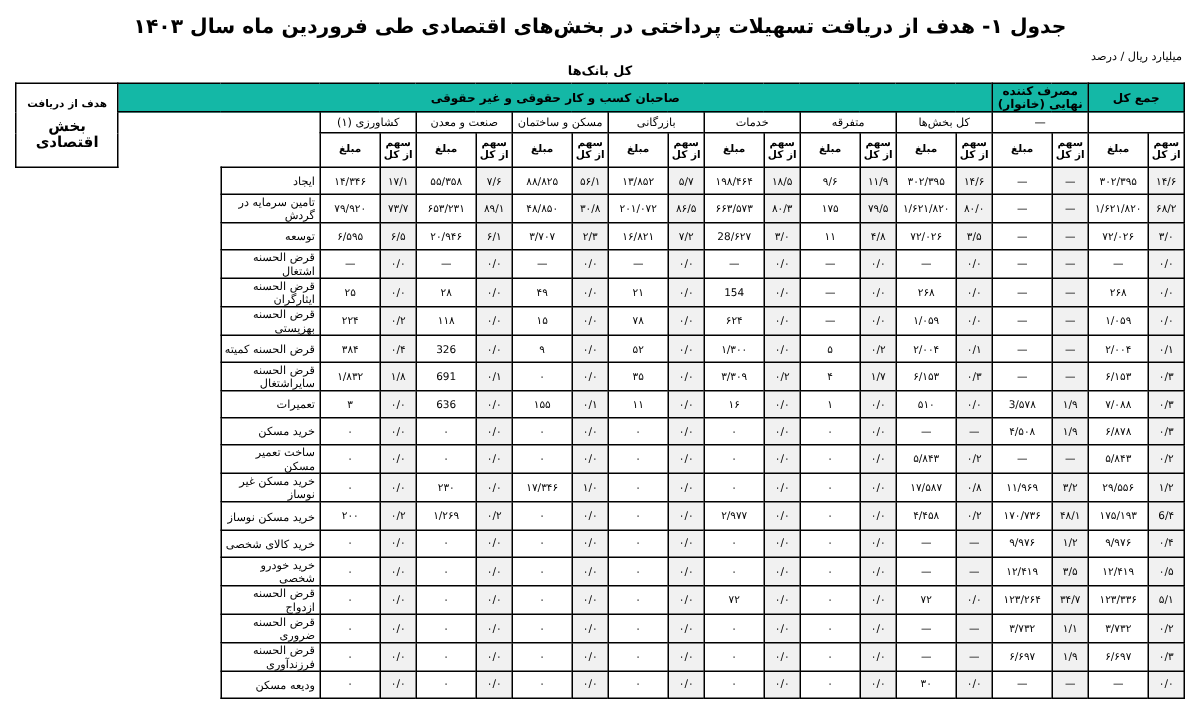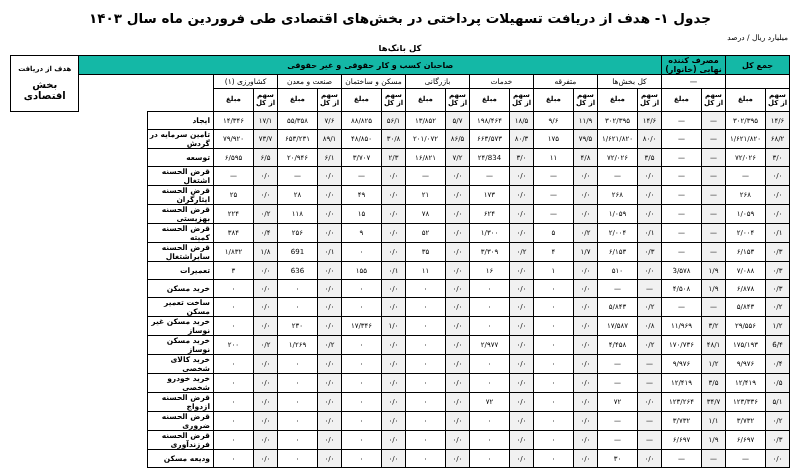--- a/index.html
+++ b/index.html
@@ -7,21 +7,21 @@
   .page{width:800px;height:470px;position:relative;box-sizing:border-box;padding:6px 10px 0 10px;}
   .title{text-align:center;font-size:13.5px;font-weight:bold;letter-spacing:0;margin:4px 0 7px 0;}
   .unit-row{display:flex;justify-content:space-between;align-items:flex-end;font-size:8px;margin-bottom:1px;padding:0 2px;}
   .unit-left{font-size:7.5px;}
   .bank-label{text-align:center;font-size:8.5px;font-weight:bold;width:100%;}
   table{border-collapse:collapse;width:100%;table-layout:fixed;}
   td,th{border:1px solid #000;padding:0;font-size:7px;text-align:center;vertical-align:middle;font-weight:normal;}
   .hdr-group{font-size:8px;font-weight:bold;height:14px;background:#14b8a6;}
   .hdr-sub{font-size:7.5px;font-weight:normal;height:13px;}
   .hdr-cell{font-size:7px;font-weight:bold;height:22px;line-height:1.1;}
-  .rowlabel{font-size:7.5px;text-align:right;padding-right:3px;font-weight:bold;}
+  .rowlabel{font-size:7.5px;text-align:right;padding-right:3px;font-weight:normal;}
   tbody tr{height:18.1px;}
   .num{font-size:7px;}
   .shade2{background:#f1f1f1;}
   col.c-label{width:66px;}
   col.c-amt{width:40px;}
   col.c-pct{width:24px;}
 </style>
 </head>
 <body>
 
@@ -145,21 +145,21 @@
         <tr>
           <td class="num shade2">۳/۰</td>
           <td class="num">۷۲/۰۲۶</td>
           <td class="num shade2">—</td>
           <td class="num">—</td>
           <td class="num shade2">۳/۵</td>
           <td class="num">۷۲/۰۲۶</td>
           <td class="num shade2">۴/۸</td>
           <td class="num">۱۱</td>
           <td class="num shade2">۳/۰</td>
-          <td class="num">۲۴/834</td>
+          <td class="num">28/۶۲۷</td>
           <td class="num shade2">۷/۲</td>
           <td class="num">۱۶/۸۲۱</td>
           <td class="num shade2">۲/۳</td>
           <td class="num">۳/۷۰۷</td>
           <td class="num shade2">۶/۱</td>
           <td class="num">۲۰/۹۴۶</td>
           <td class="num shade2">۶/۵</td>
           <td class="num">۶/۵۹۵</td>
           <td class="rowlabel">توسعه</td>
         </tr>
@@ -187,21 +187,21 @@
         <tr>
           <td class="num shade2">۰/۰</td>
           <td class="num">۲۶۸</td>
           <td class="num shade2">—</td>
           <td class="num">—</td>
           <td class="num shade2">۰/۰</td>
           <td class="num">۲۶۸</td>
           <td class="num shade2">۰/۰</td>
           <td class="num">—</td>
           <td class="num shade2">۰/۰</td>
-          <td class="num">۱۷۳</td>
+          <td class="num">154</td>
           <td class="num shade2">۰/۰</td>
           <td class="num">۲۱</td>
           <td class="num shade2">۰/۰</td>
           <td class="num">۴۹</td>
           <td class="num shade2">۰/۰</td>
           <td class="num">۲۸</td>
           <td class="num shade2">۰/۰</td>
           <td class="num">۲۵</td>
           <td class="rowlabel">قرض الحسنه ایثارگران</td>
         </tr>
@@ -235,21 +235,21 @@
           <td class="num">۲/۰۰۴</td>
           <td class="num shade2">۰/۲</td>
           <td class="num">۵</td>
           <td class="num shade2">۰/۰</td>
           <td class="num">۱/۳۰۰</td>
           <td class="num shade2">۰/۰</td>
           <td class="num">۵۲</td>
           <td class="num shade2">۰/۰</td>
           <td class="num">۹</td>
           <td class="num shade2">۰/۰</td>
-          <td class="num">۲۵۶</td>
+          <td class="num">326</td>
           <td class="num shade2">۰/۴</td>
           <td class="num">۳۸۴</td>
           <td class="rowlabel">قرض الحسنه کمیته</td>
         </tr>
         <tr>
           <td class="num shade2">۰/۳</td>
           <td class="num">۶/۱۵۳</td>
           <td class="num shade2">—</td>
           <td class="num">—</td>
           <td class="num shade2">۰/۳</td>

